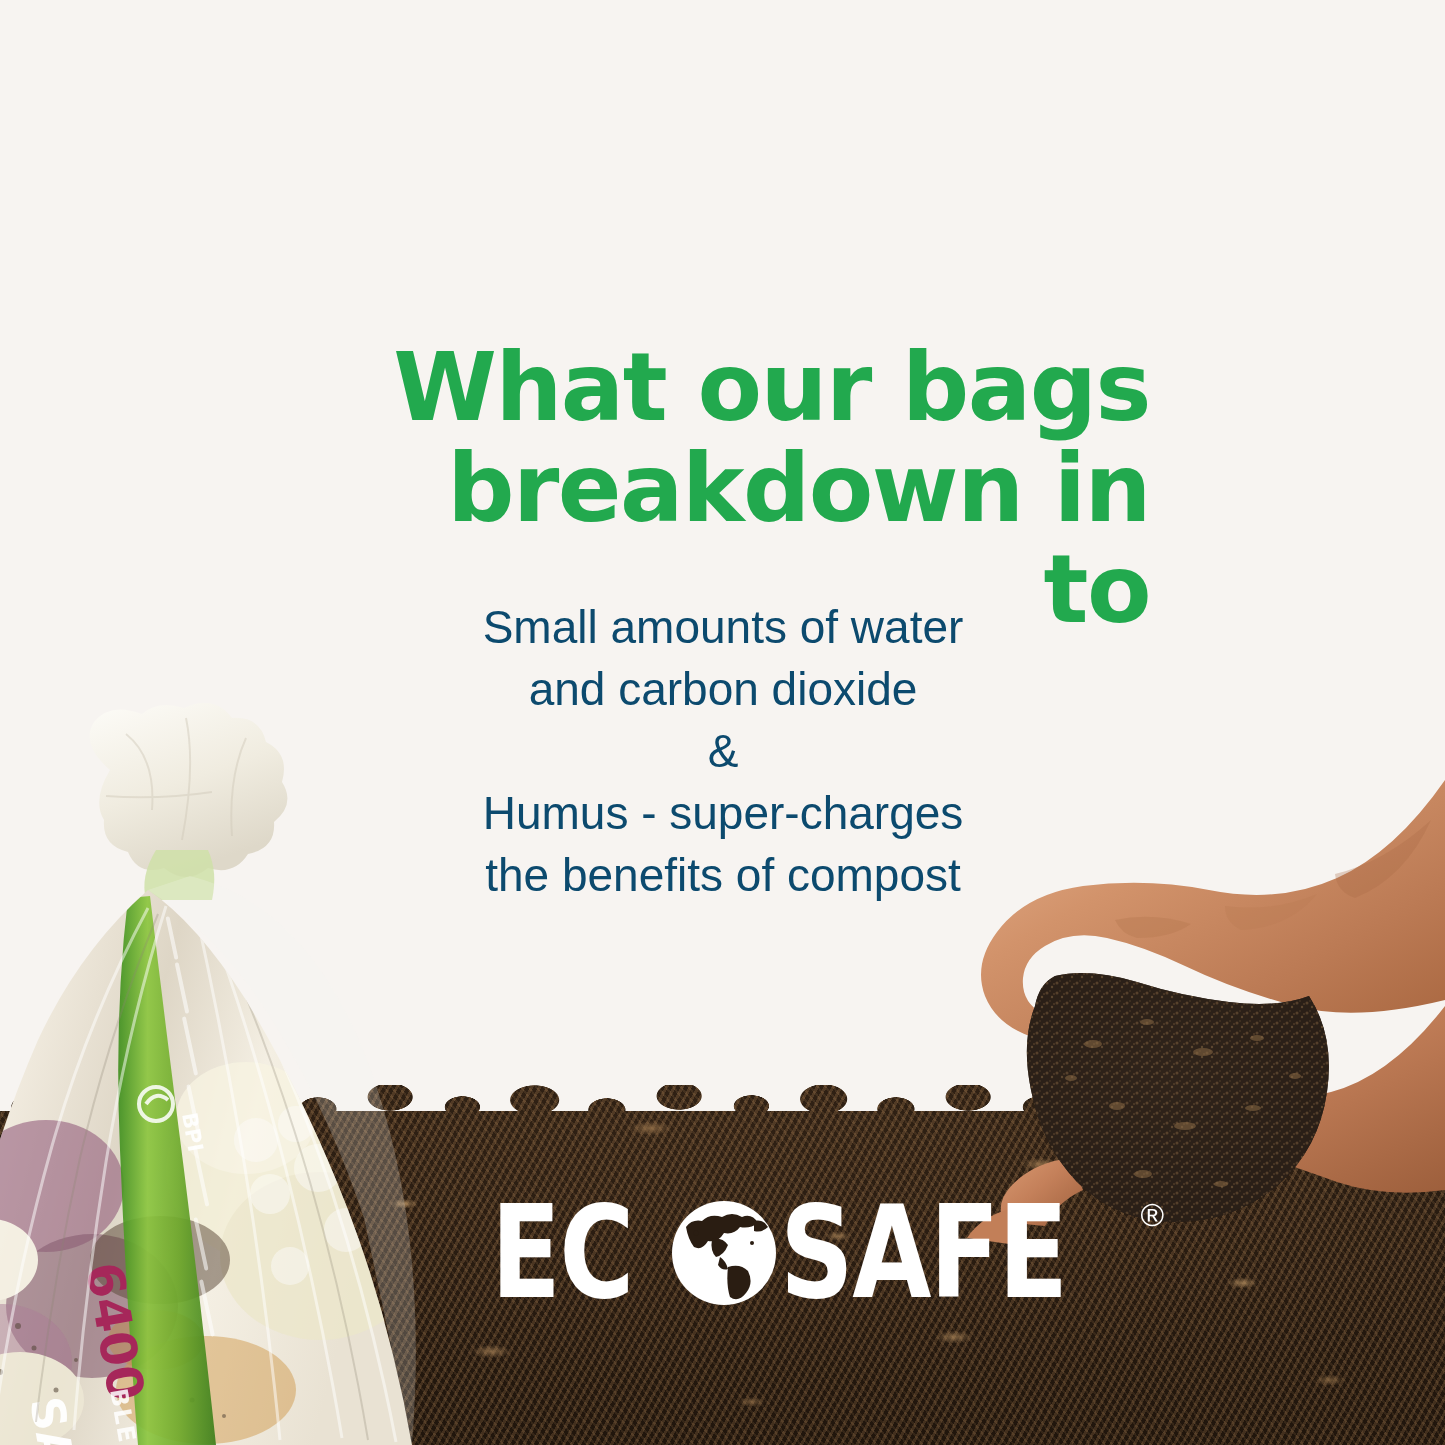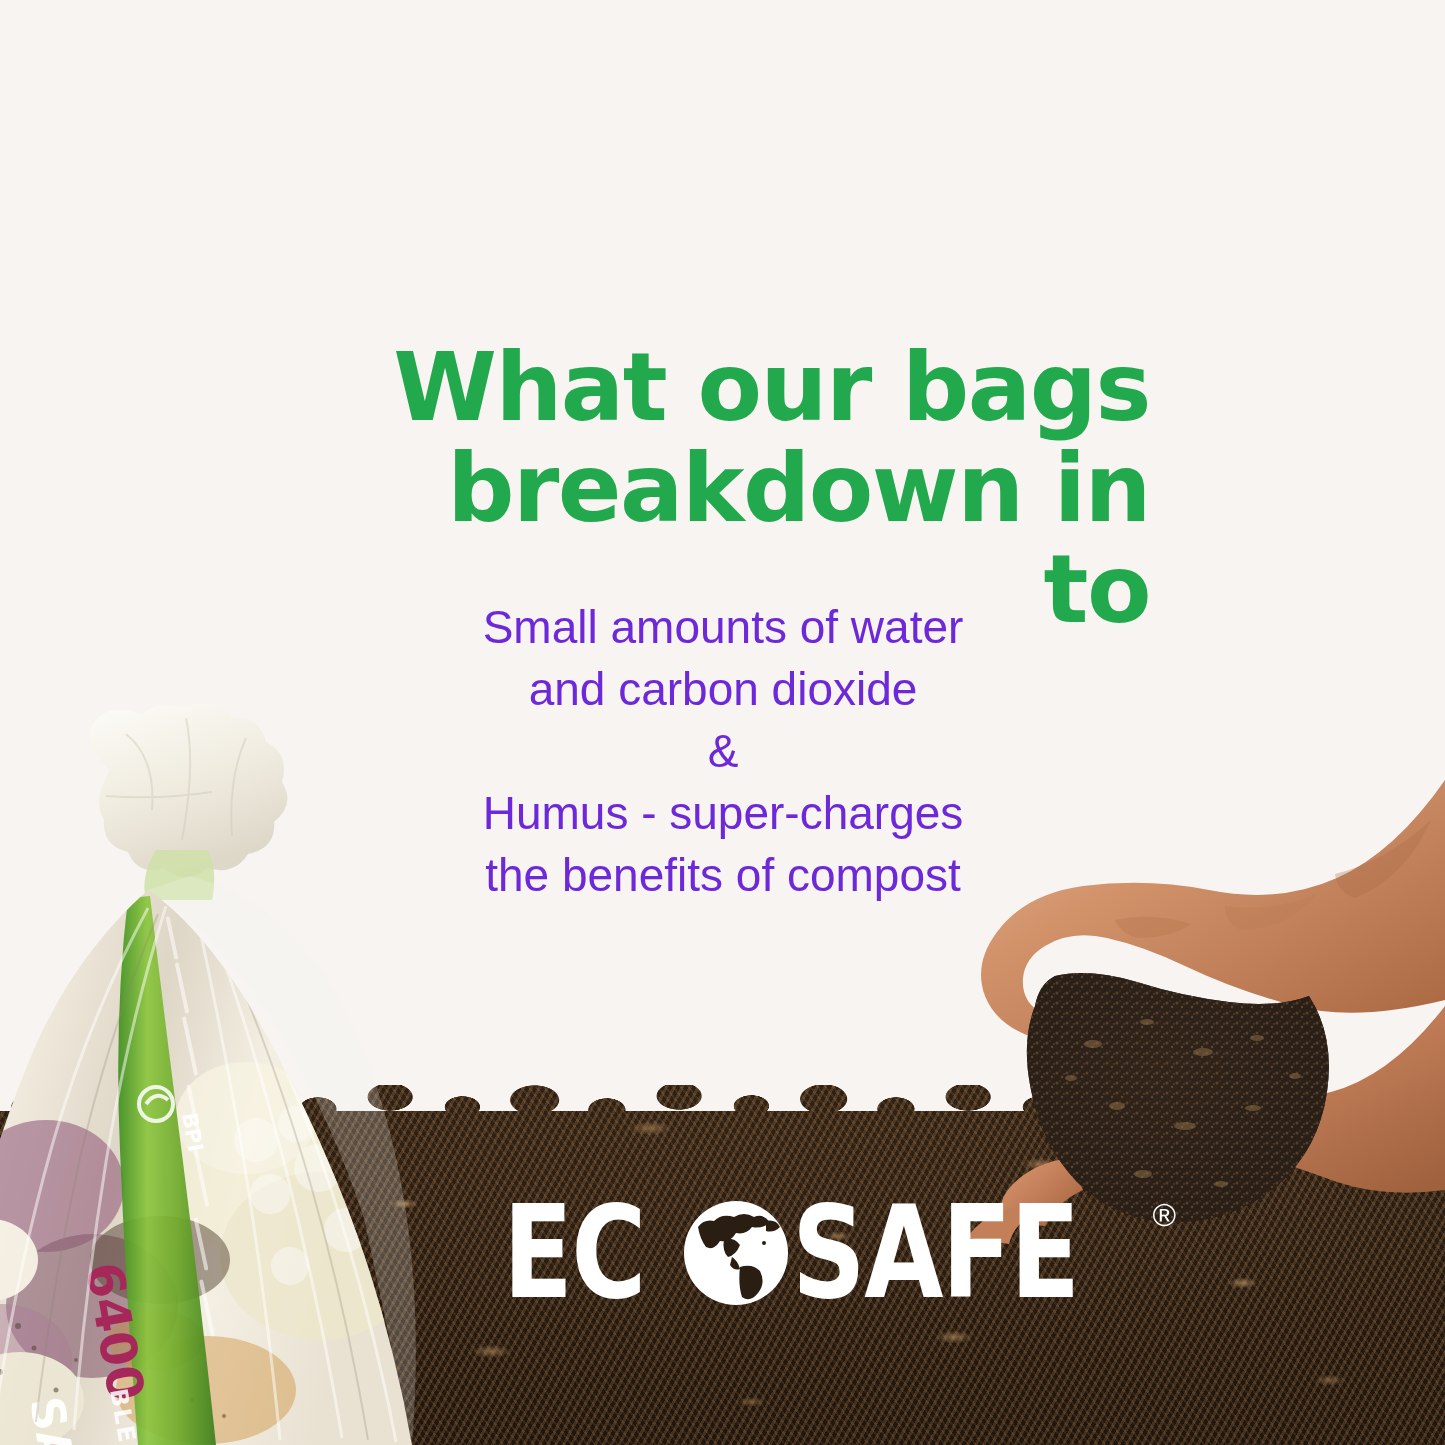--- a/index.html
+++ b/index.html
@@ -39,21 +39,21 @@
   
   .bodycopy {
     position: absolute;
     left: 413px;
     top: 550px;
     width: 620px;
     font-family: "Liberation Sans", sans-serif;
     font-weight: 400;
     font-size: 46px;
     line-height: 62px;
-    color: #6d28d9;
+    color: #0c4a6e;
     text-align: center;
     white-space: pre-line;
   }
 
   
   .photo-layer {
     position: absolute;
     inset: 0;
     pointer-events: none;
   }
@@ -138,21 +138,21 @@
   .hands { position: absolute; right: 0; top: 770px; width: 560px; height: 480px; }
   .hands svg { display: block; width: 100%; height: 100%; }
 
   
   .bag { position: absolute; left: -40px; top: 700px; width: 530px; height: 745px; }
   .bag svg { display: block; width: 100%; height: 100%; }
 
   
   .logo {
     position: absolute;
-    left: 503px;
+    left: 491px;
     top: 1197px;
     height: 112px;
     display: flex;
     align-items: flex-start;
   }
   .logo-word {
     font-family: "DejaVu Sans", sans-serif;
     font-weight: 700;
     font-size: 128px;
     line-height: 112px;

